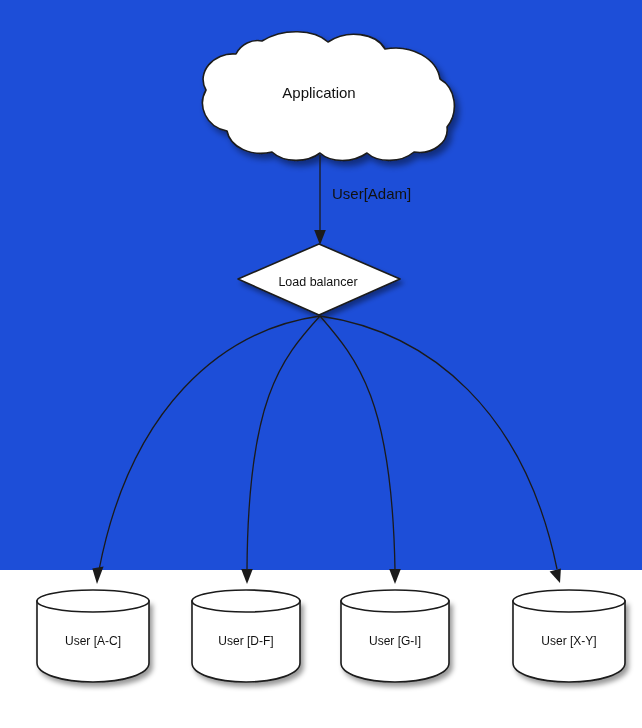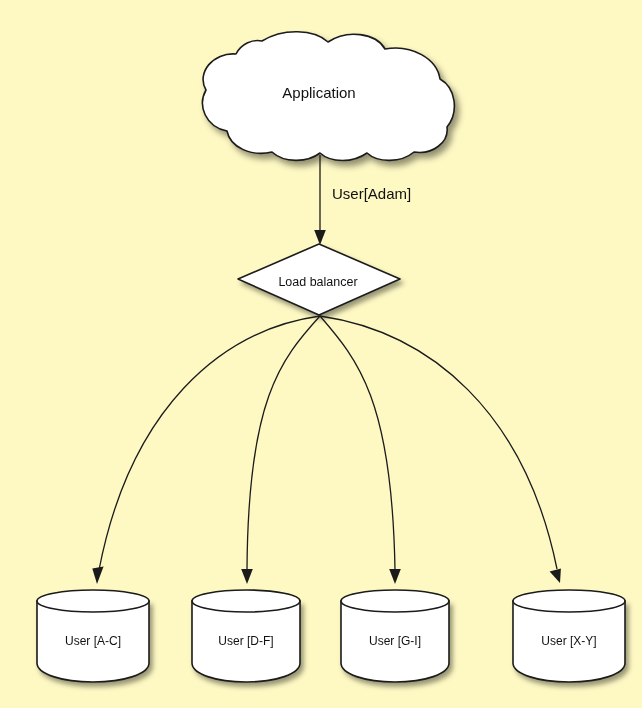--- a/index.html
+++ b/index.html
@@ -9,22 +9,22 @@
   }
   body {
     width: 642px;
     height: 728px;
     font-family: "Liberation Sans", sans-serif;
     overflow: hidden;
   }
   #diagram-canvas {
     position: relative;
     width: 642px;
-    height: 708px;
-    background: #fef9c3;
+    height: 570px;
+    background: #1d4ed8;
   }
   svg.diagram {
     display: block;
     width: 642px;
     height: 728px;
   }
   .node-shape {
     fill: #ffffff;
     stroke: #1b1b1b;
     stroke-width: 1.6;

